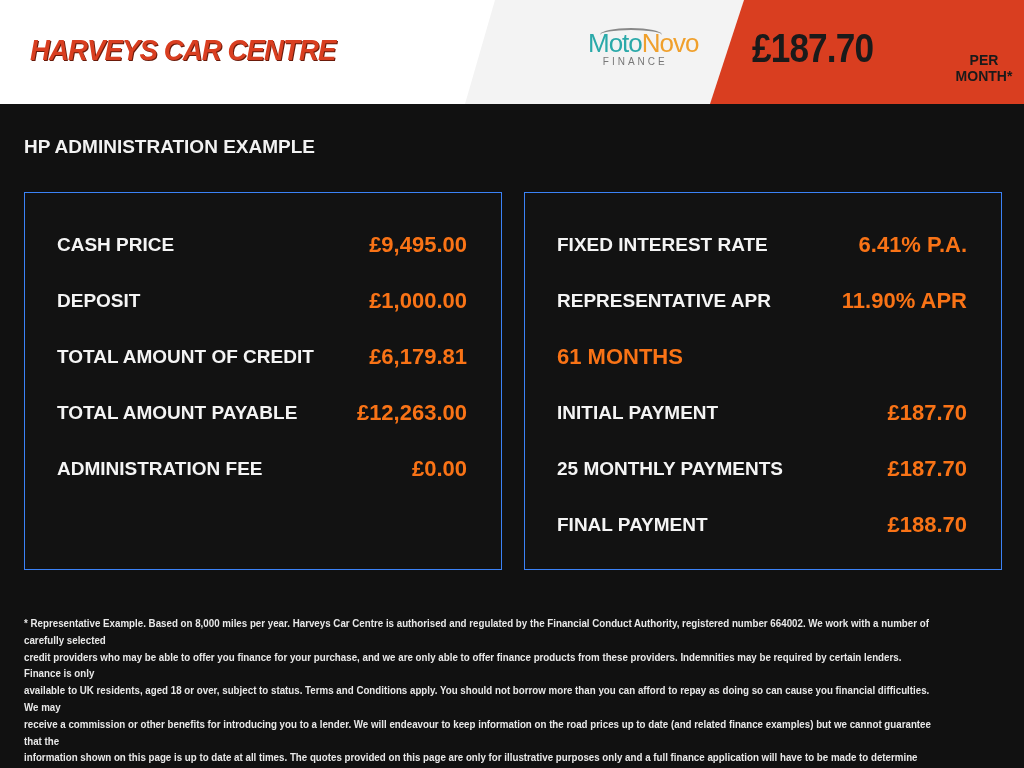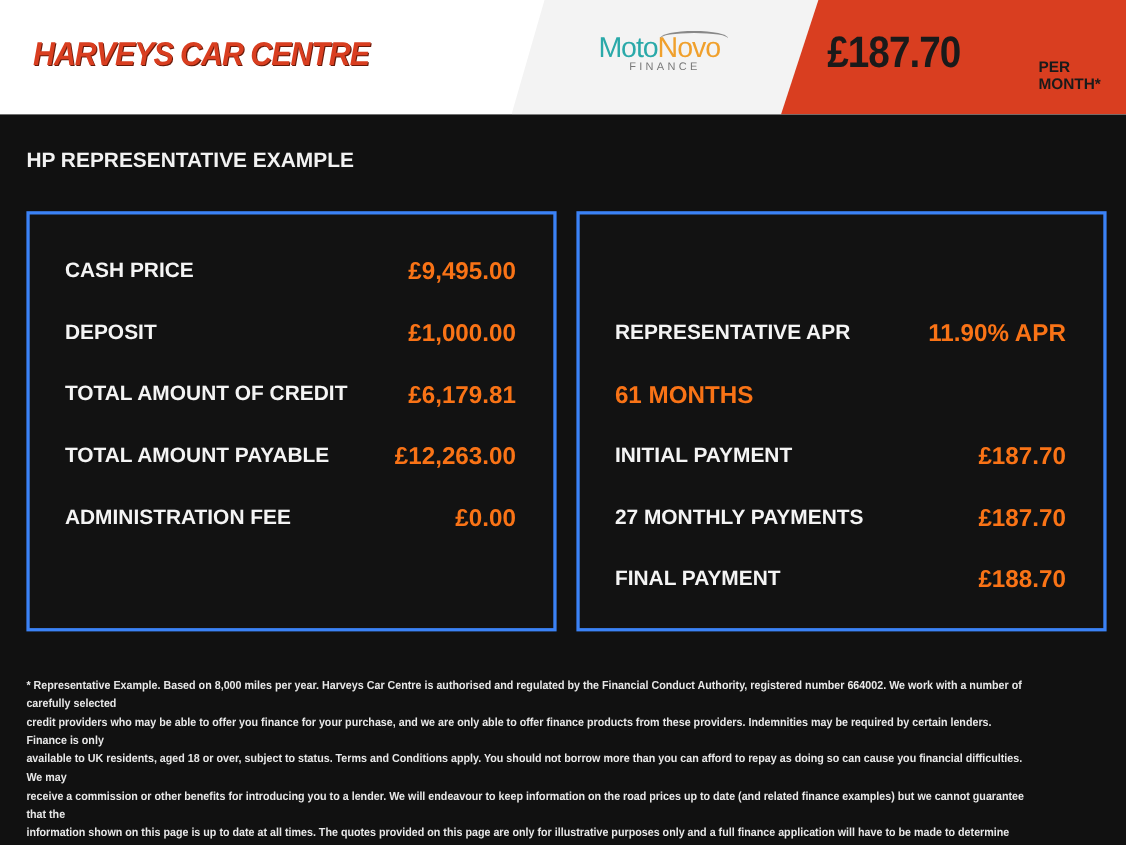--- a/index.html
+++ b/index.html
@@ -1,33 +1,33 @@
 <!DOCTYPE html>
 <html><head>
 <meta charset="utf-8">
 <style>
   html, body { margin:0; padding:0; }
   body { width:1024px; height:768px; background:#111111; overflow:hidden; font-family:"DejaVu Sans", sans-serif; position:relative; }
-  .header { position:absolute; left:0; top:0; width:1024px; height:104px; background:#ffffff; overflow:hidden; }
+  .header { position:absolute; left:0; top:0; width:1024px; height:104px; background:#ffffff; overflow:hidden;text-align:center; }
   .mid-band { position:absolute; left:465px; top:0; width:300px; height:104px; background:#f3f3f3;
               clip-path: polygon(30px 0, 300px 0, 245px 104px, 0 104px); }
   .red-band { position:absolute; left:710px; top:0; width:314px; height:104px; background:#d93e20;
               clip-path: polygon(34px 0, 314px 0, 314px 104px, 0 104px); }
   .logo-harveys { position:absolute; left:30px; top:33px; font-family:"Liberation Sans", sans-serif; font-weight:bold; font-style:italic;
                   font-size:30px; letter-spacing:-1px; color:#d93e20; transform:scaleX(0.92); transform-origin:left; text-shadow:1px 1px 0 #6a1a0a; white-space:nowrap; }
   .logo-moto { position:absolute; left:544px; top:30px; }
-  .moto-word { font-family:"Liberation Sans", sans-serif; font-size:26px; letter-spacing:-1px; line-height:26px; }
+  .moto-word { font-family:"Liberation Sans", sans-serif; font-size:26px; letter-spacing:-1px; line-height:26px;margin-left:44px; }
   .moto-a { color:#2aa9a9; }
   .moto-b { color:#f0a02c; }
   .moto-fin { font-family:"Liberation Sans", sans-serif; font-size:10px; letter-spacing:3px; color:#777; margin-left:28px; line-height:12px; }
   .moto-swoosh { position:absolute; left:56px; top:-2px; width:62px; height:12px; border-top:2px solid #888; border-radius:50% 50% 0 0; }
   .price { position:absolute; left:752px; top:26px; font-family:"Liberation Sans", sans-serif; font-weight:bold; font-size:40px; color:#1a1a1a; letter-spacing:-1px; transform:scaleX(0.88); transform-origin:left; }
   .per-month { position:absolute; left:944px; top:52px; font-family:"Liberation Sans", sans-serif; font-weight:bold; font-size:14px; color:#1a1a1a; }
   .section-title { position:absolute; left:24px; top:136px; color:#f2f2f2; font-weight:bold; font-size:19px; letter-spacing:0px; font-family:"Liberation Sans", sans-serif; }
-  .panel { position:absolute; top:192px; width:476px; height:376px; background:#121212; border:3px solid #3b82f6; }
+  .panel { position:absolute; top:192px; width:476px; height:376px; background:#121212; border:1px solid #3b82f6; }
   .panel.left { left:24px; }
   .panel.right { left:524px; }
   .row { position:absolute; left:32px; right:34px; height:30px; display:flex; justify-content:space-between; align-items:center; }
   .row .lbl { color:#f4f4f4; font-weight:bold; font-size:19px; font-family:"Liberation Sans", sans-serif; }
   .row .val { color:#f97316; font-weight:bold; font-size:22px; font-family:"Liberation Sans", sans-serif; }
   .disclaimer { position:absolute; left:24px; top:615px; width:910px; color:#e8e8e8; font-size:10.6px; line-height:16.8px; font-family:"Liberation Sans", sans-serif; font-weight:bold; transform:scaleX(0.92); transform-origin:left; width:990px; }
 </style>
 </head>
 <body>
 
@@ -37,21 +37,21 @@
   <div class="logo-harveys">HARVEYS CAR CENTRE</div>
   <div class="logo-moto">
     <div class="moto-swoosh"></div>
     <div class="moto-word"><span class="moto-a">Moto</span><span class="moto-b">Novo</span></div>
     <div class="moto-fin">FINANCE</div>
   </div>
   <div class="price">£187.70</div>
   <div class="per-month">PER MONTH*</div>
 </div>
 
-<div class="section-title">HP REPRESENTATIVE EXAMPLE</div>
+<div class="section-title">HP ADMINISTRATION EXAMPLE</div>
 
 <div class="panel left">
   <div class="row" style="top:37px">
       <span class="lbl">CASH PRICE</span>
       <span class="val">£9,495.00</span>
     </div>
   <div class="row" style="top:93px">
       <span class="lbl">DEPOSIT</span>
       <span class="val">£1,000.00</span>
     </div>
@@ -63,33 +63,37 @@
       <span class="lbl">TOTAL AMOUNT PAYABLE</span>
       <span class="val">£12,263.00</span>
     </div>
   <div class="row" style="top:261px">
       <span class="lbl">ADMINISTRATION FEE</span>
       <span class="val">£0.00</span>
     </div>
 </div>
 
 <div class="panel right">
+  <div class="row" style="top:37px">
+      <span class="lbl">FIXED INTEREST RATE</span>
+      <span class="val">6.41% P.A.</span>
+    </div>
   <div class="row" style="top:93px">
       <span class="lbl">REPRESENTATIVE APR</span>
       <span class="val">11.90% APR</span>
     </div>
   <div class="row" style="top:149px">
       <span class="val">61 MONTHS</span>
     </div>
   <div class="row" style="top:205px">
       <span class="lbl">INITIAL PAYMENT</span>
       <span class="val">£187.70</span>
     </div>
   <div class="row" style="top:261px">
-      <span class="lbl">27 MONTHLY PAYMENTS</span>
+      <span class="lbl">25 MONTHLY PAYMENTS</span>
       <span class="val">£187.70</span>
     </div>
   <div class="row" style="top:317px">
       <span class="lbl">FINAL PAYMENT</span>
       <span class="val">£188.70</span>
     </div>
 </div>
 
 <div class="disclaimer">
   <div>* Representative Example. Based on 8,000 miles per year. Harveys Car Centre is authorised and regulated by the Financial Conduct Authority, registered number 664002. We work with a number of carefully selected</div>

